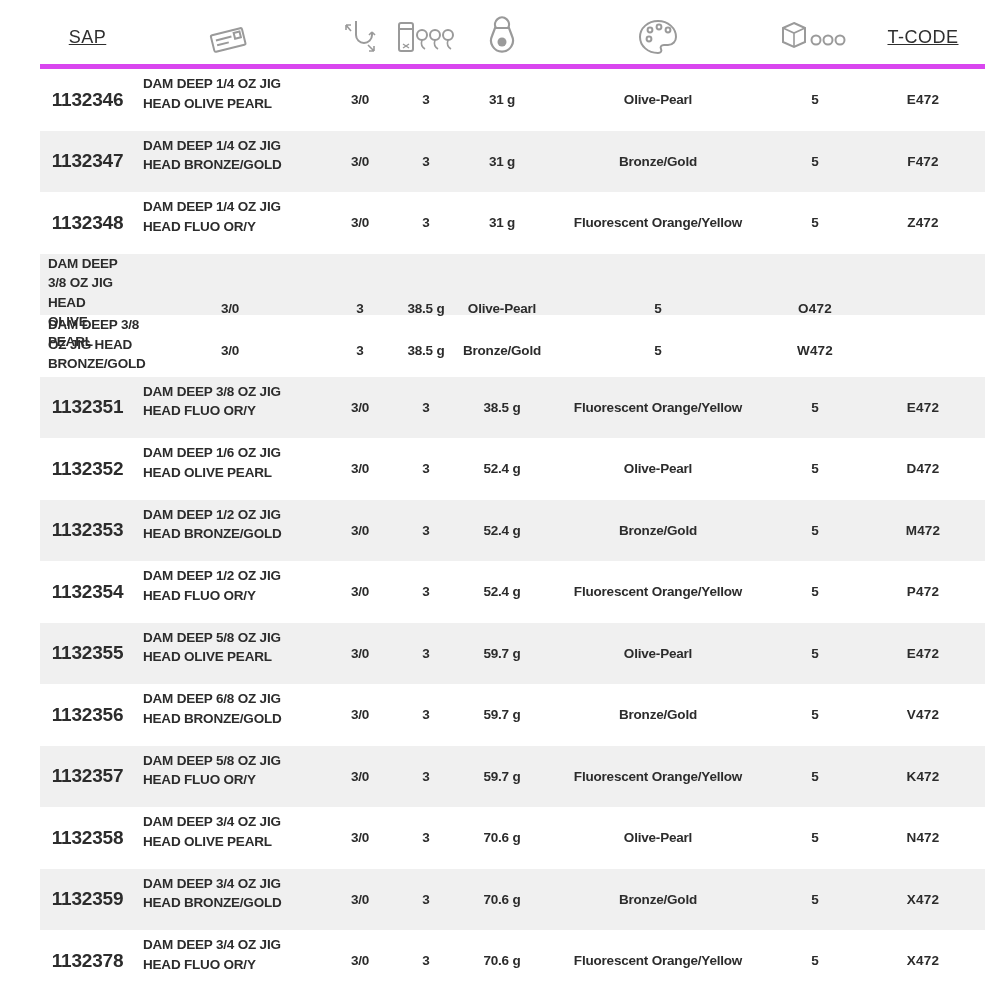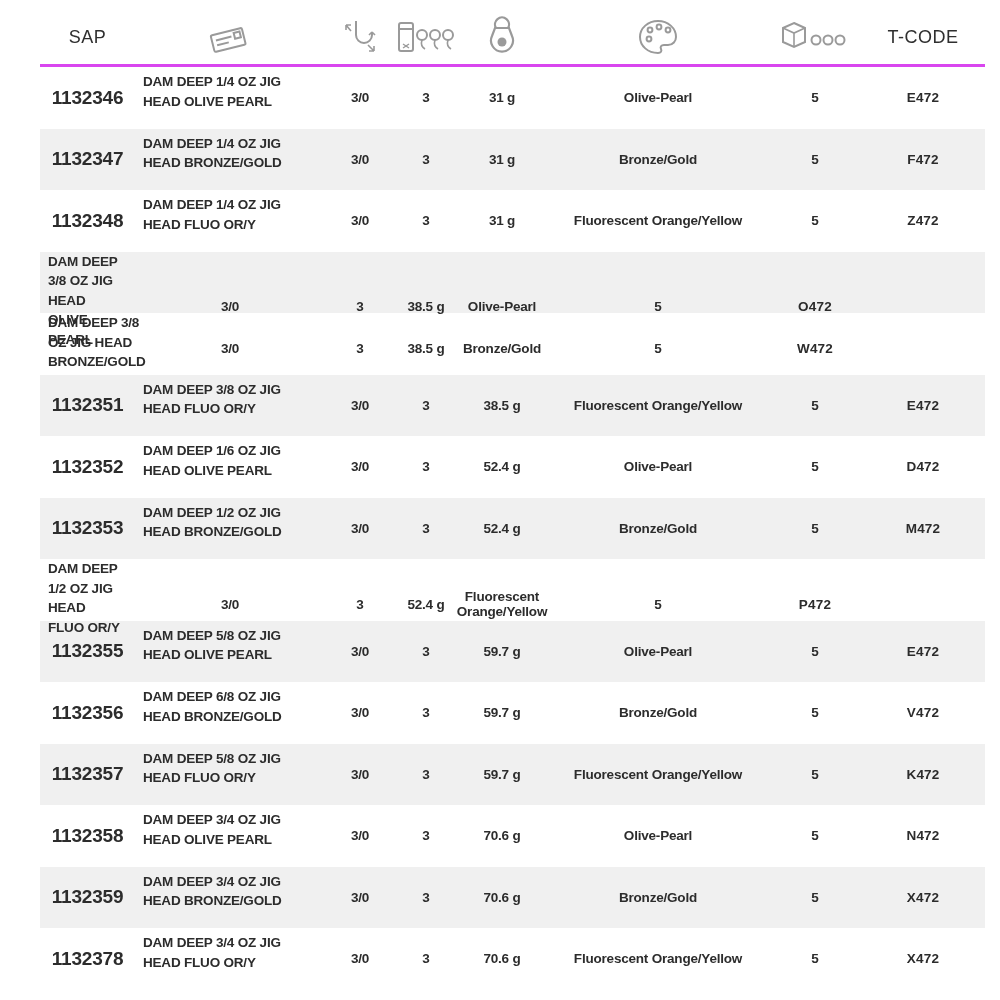--- a/index.html
+++ b/index.html
@@ -1,20 +1,20 @@
 <!DOCTYPE html>
 <html><head>
 <meta charset="utf-8">
 <style>
   html,body{margin:0;padding:0;background:#ffffff;width:1000px;height:1000px;overflow:hidden;
     font-family:"Liberation Sans","DejaVu Sans",sans-serif;color:#2e2e2e;}
   .page{width:1000px;height:1000px;background:#fff;}
   .table{margin:10px 0 0 40px;width:945px;}
   .grid{display:grid;grid-template-columns:95px 190px 70px 62px 90px 222px 92px 124px;align-items:center;}
-  .thead{height:54px;border-bottom:3px solid #d946ef;}
+  .thead{height:54px;border-bottom:5px solid #d946ef;text-decoration:underline;}
   .th{display:flex;align-items:center;justify-content:center;height:100%;}
   .th .hdr-label{font-size:18px;font-weight:500;letter-spacing:.5px;color:#2f2f2f;}
   .icon{color:#9a9a9a;}
   .tr{height:61.5px;}
   .tr:nth-child(even){background:#f0f0f0;}
   .td{display:flex;align-items:center;justify-content:center;text-align:center;
       font-size:13.5px;font-weight:700;letter-spacing:-.2px;color:#2c2c2c;height:100%;}
   .td.desc{justify-content:flex-start;text-align:left;padding:0 14px 12px 8px;line-height:1.45;}
   .td.sap{font-size:19px;}
   .td.tcode{letter-spacing:.2px;text-align:right;}
@@ -179,20 +179,21 @@
     <div class="td desc">DAM DEEP 1/2 OZ JIG HEAD BRONZE/GOLD</div>
     <div class="td">3/0</div>
     <div class="td">3</div>
     <div class="td">52.4 g</div>
     <div class="td">Bronze/Gold</div>
     <div class="td">5</div>
     <div class="td tcode">M472</div>
   </div>
 
   <div class="tr grid">
+    <div class="td sap">1132354</div>
     <div class="td desc">DAM DEEP 1/2 OZ JIG HEAD FLUO OR/Y</div>
     <div class="td">3/0</div>
     <div class="td">3</div>
     <div class="td">52.4 g</div>
     <div class="td">Fluorescent Orange/Yellow</div>
     <div class="td">5</div>
     <div class="td tcode">P472</div>
   </div>
 
   <div class="tr grid">

